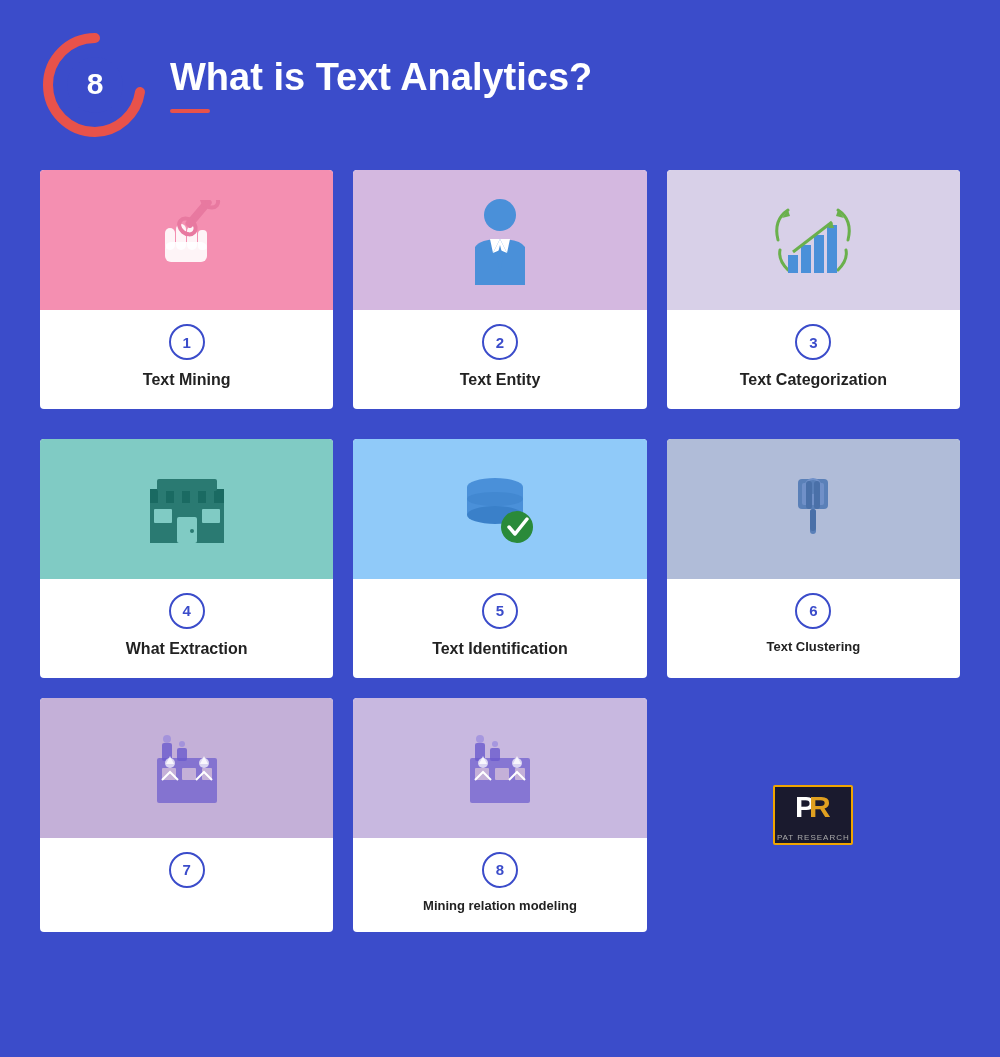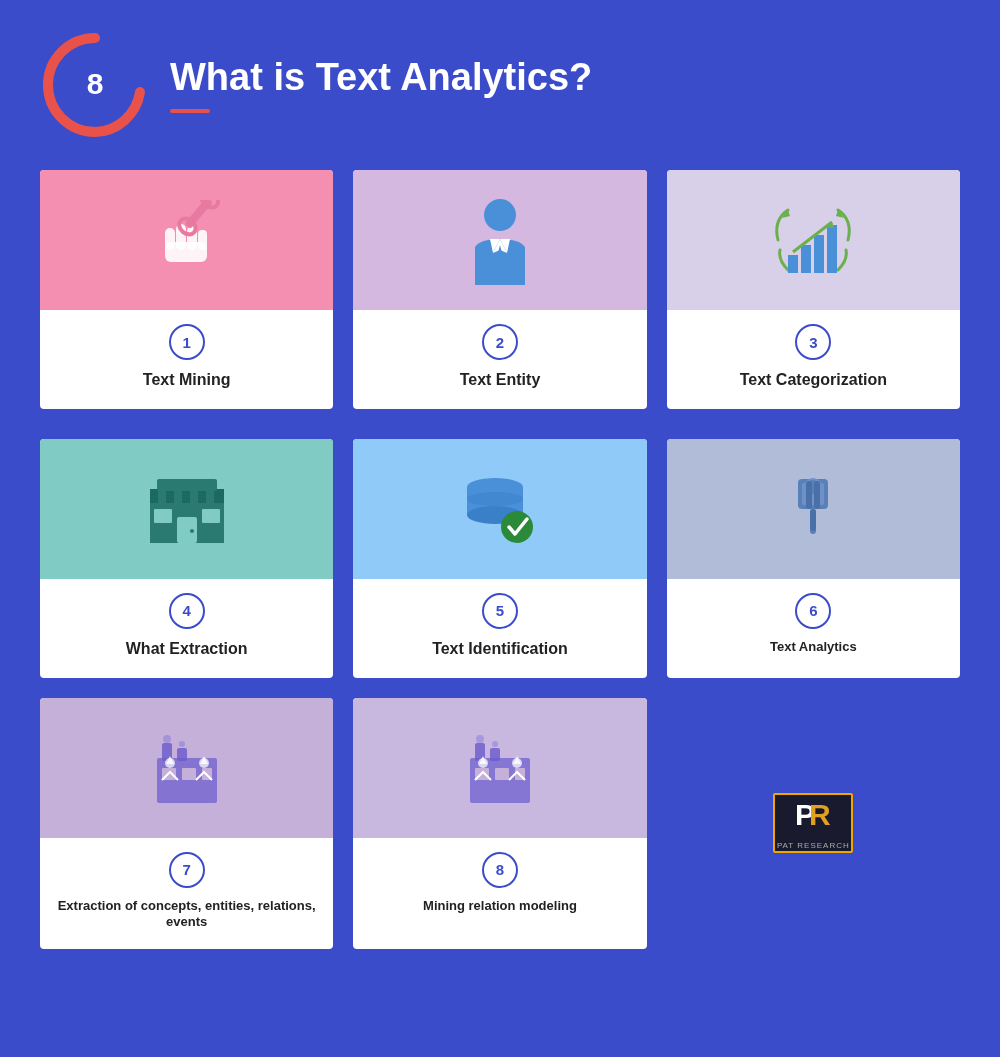--- a/index.html
+++ b/index.html
@@ -312,21 +312,21 @@
         <circle cx="35" cy="18" r="8" fill="#5a80b8" stroke="#7090c8" stroke-width="2"></circle>
 
         <rect x="28" y="12" width="6" height="28" rx="3" fill="#4a70a8"></rect>
         <rect x="36" y="12" width="6" height="28" rx="3" fill="#4a70a8"></rect>
         <rect x="32" y="40" width="6" height="22" rx="3" fill="#4a70a8"></rect>
       </svg>
     </div>
     <div class="card-number">
         <span>6</span>
       </div>
-    <div class="card-label small">Text Analytics</div>
+    <div class="card-label small">Text Clustering</div>
   </div>
 
 </div>
 
 <div class="bottom-row">
 
   <div class="card">
     <div class="card-image purple-light">
       <svg width="90" height="80" viewBox="0 0 90 80">
 
@@ -348,21 +348,20 @@
         <circle cx="62" cy="35" r="5" fill="white" opacity="0.7"></circle>
         <path d="M 54 52 L 62 44 L 70 52" fill="none" stroke="white" stroke-width="2"></path>
 
         <polygon points="28,28 24,36 32,36" fill="white" opacity="0.8"></polygon>
         <polygon points="62,28 58,36 66,36" fill="white" opacity="0.8"></polygon>
       </svg>
     </div>
     <div class="card-number">
         <span>7</span>
       </div>
-    <div class="card-label small">Extraction of concepts, entities, relations, events</div>
   </div>
 
   <div class="card">
     <div class="card-image purple-medium">
       <svg width="90" height="80" viewBox="0 0 90 80">
 
         <rect x="15" y="30" width="60" height="45" rx="2" fill="#6a5acd" opacity="0.7"></rect>
 
         <rect x="20" y="15" width="10" height="18" rx="2" fill="#6a5acd" opacity="0.8"></rect>
         <rect x="35" y="20" width="10" height="13" rx="2" fill="#6a5acd" opacity="0.8"></rect>

